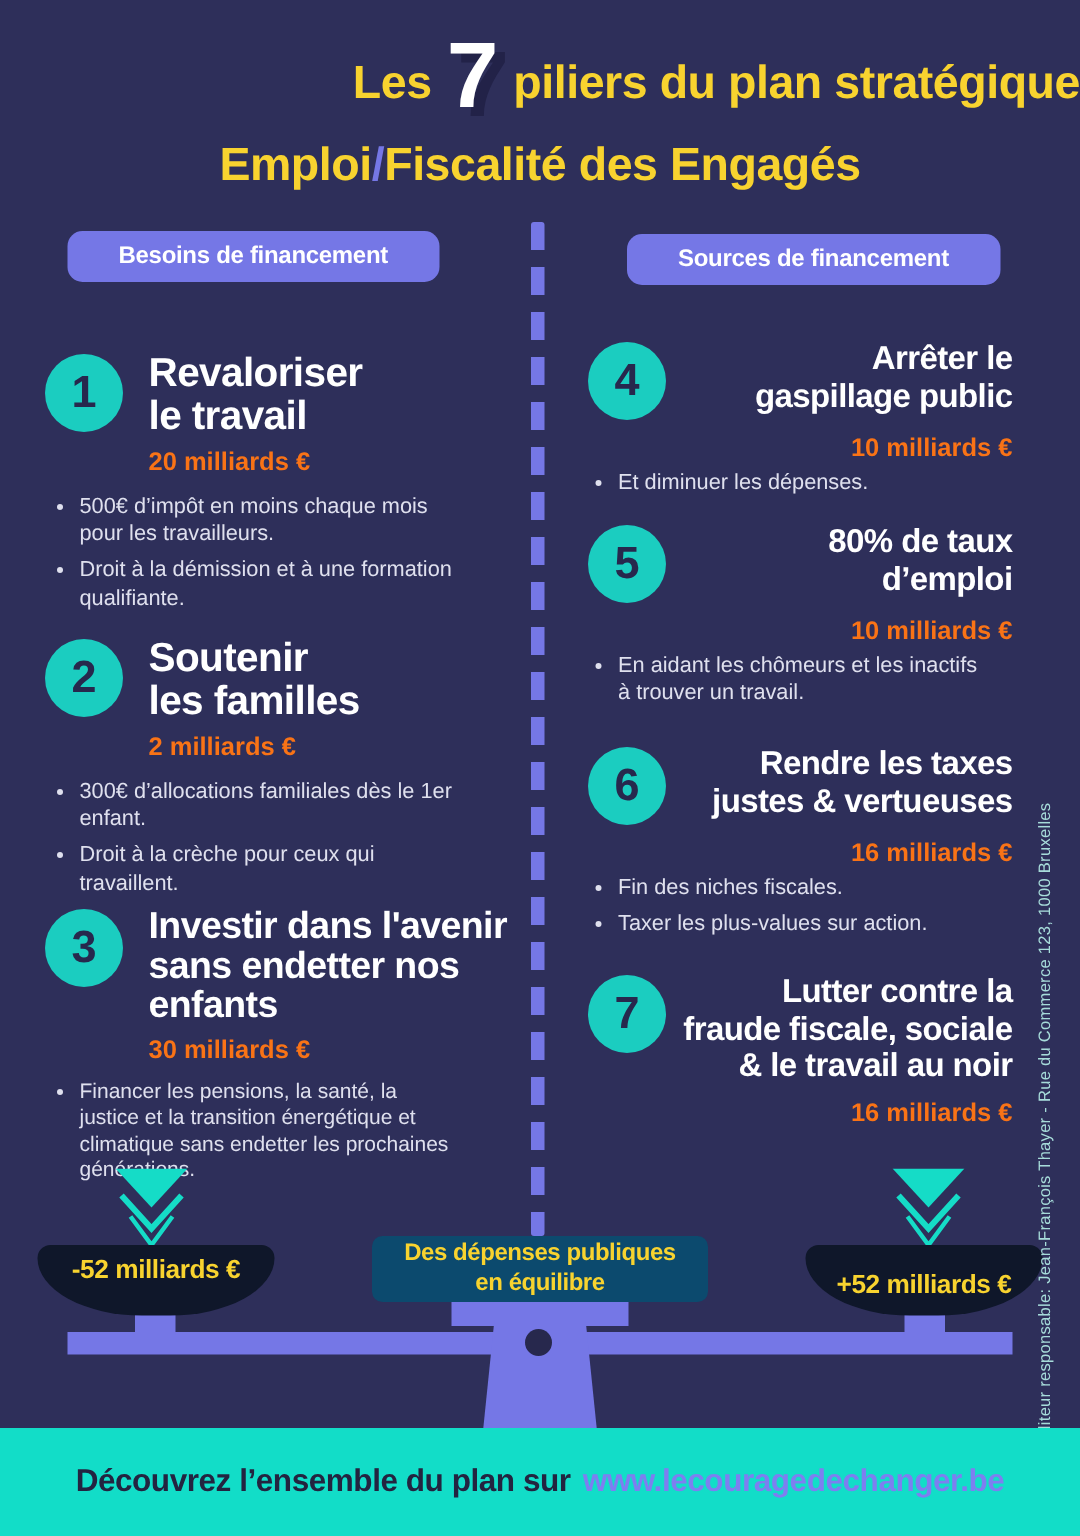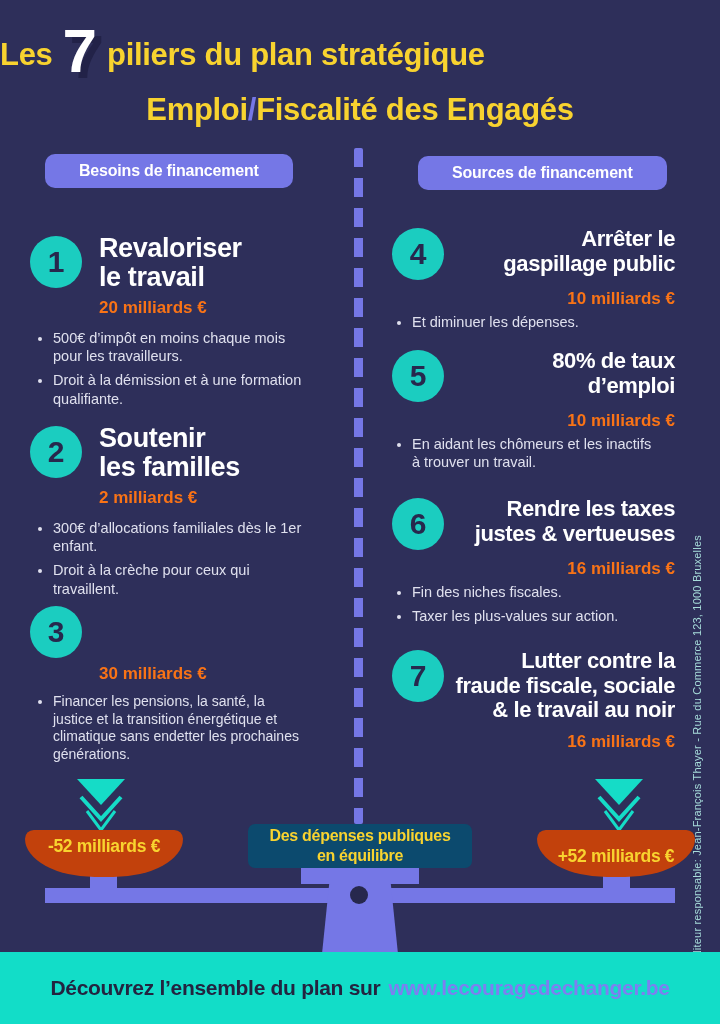--- a/index.html
+++ b/index.html
@@ -3,21 +3,21 @@
 <meta charset="utf-8">
 <style>
   html,body{margin:0;padding:0;background:#1d1d3a;}
   .poster{
     position:relative;width:720px;height:1024px;margin:0 auto;
     background:#2e2f5a;overflow:hidden;
     font-family:"Liberation Sans","DejaVu Sans",sans-serif;
   }
   
   .title-block{position:absolute;top:20px;left:0;width:720px;text-align:center;}
-  .title-line1{display:flex;justify-content:flex-start;align-items:center;gap:10px;height:70px;}
+  .title-line1{display:flex;justify-content:flex-end;align-items:center;gap:10px;height:70px;}
   .title-yellow{color:#f8d32f;font-weight:bold;font-size:31px;letter-spacing:-0.3px;}
   .big-seven{color:#ffffff;font-weight:bold;font-size:62px;line-height:62px;margin-top:-8px;
              text-shadow:7px 6px 0 #222248;}
   .title-line2{margin-top:2px;font-weight:bold;font-size:31px;letter-spacing:-0.3px;}
   .title-line2 .title-yellow{font-size:31px;}
   .slash{color:#7577e6;font-weight:bold;font-size:31px;}
   
   .pill{
     position:absolute;background:#7577e6;color:#ffffff;font-weight:bold;font-size:16px;
     padding:8px 34px;border-radius:10px;letter-spacing:-0.2px;
@@ -55,21 +55,21 @@
   .pillar-col-right .bullets li{max-width:250px;}
   
   .arrow{position:absolute;width:54px;height:56px;}
   .arrow-left{left:74px;top:779px;}
   .arrow-right{left:592px;top:779px;}
   .beam{position:absolute;left:45px;top:888px;width:630px;height:15px;background:#7577e6;}
   .stem{position:absolute;width:27px;height:17px;background:#7577e6;}
   .stem-left{left:90px;top:873px;}
   .stem-right{left:603px;top:873px;}
   .bowl{
-    position:absolute;top:830px;width:158px;height:47px;background:#c2410c;
+    position:absolute;top:830px;width:158px;height:47px;background:#0f172a;
     border-radius:10px 10px 80px 80px / 10px 10px 44px 44px;
     display:flex;justify-content:center;align-items:flex-start;
   }
   .bowl-left{left:25px;}
   .bowl-right{left:537px;align-items:center;}
   .bowl-total{color:#f8d32f;font-weight:bold;font-size:17.5px;margin-top:6px;letter-spacing:-0.3px;}
   .step{position:absolute;left:301px;top:860px;width:118px;height:24px;background:#7577e6;}
   .post{
     position:absolute;left:322px;top:880px;width:76px;height:74px;background:#7577e6;
     clip-path:polygon(10% 0,90% 0,100% 100%,0 100%);
@@ -142,20 +142,25 @@
     <div class="amount">2 milliards €</div>
     <ul class="bullets">
       <li>300€ d’allocations familiales dès le 1er enfant.</li>
       <li>Droit à la crèche pour ceux qui travaillent.</li>
     </ul>
   </section>
 
   <section class="pillar pillar-col-left" style="top:606px;">
     <div class="prow">
       <div class="circle">3</div>
+      <h2 class="ptitle small">
+        <span class="tline">Investir dans l'avenir</span>
+        <span class="tline">sans endetter nos</span>
+        <span class="tline">enfants</span>
+      </h2>
     </div>
     <div class="amount">30 milliards €</div>
     <ul class="bullets" style="margin-top:9px;font-size:14px;">
       <li>Financer les pensions, la santé, la justice et la transition énergétique et climatique sans endetter les prochaines générations.</li>
     </ul>
   </section>
 
   <section class="pillar pillar-col-right" style="top:228px;">
     <div class="prow">
       <div class="circle">4</div>

